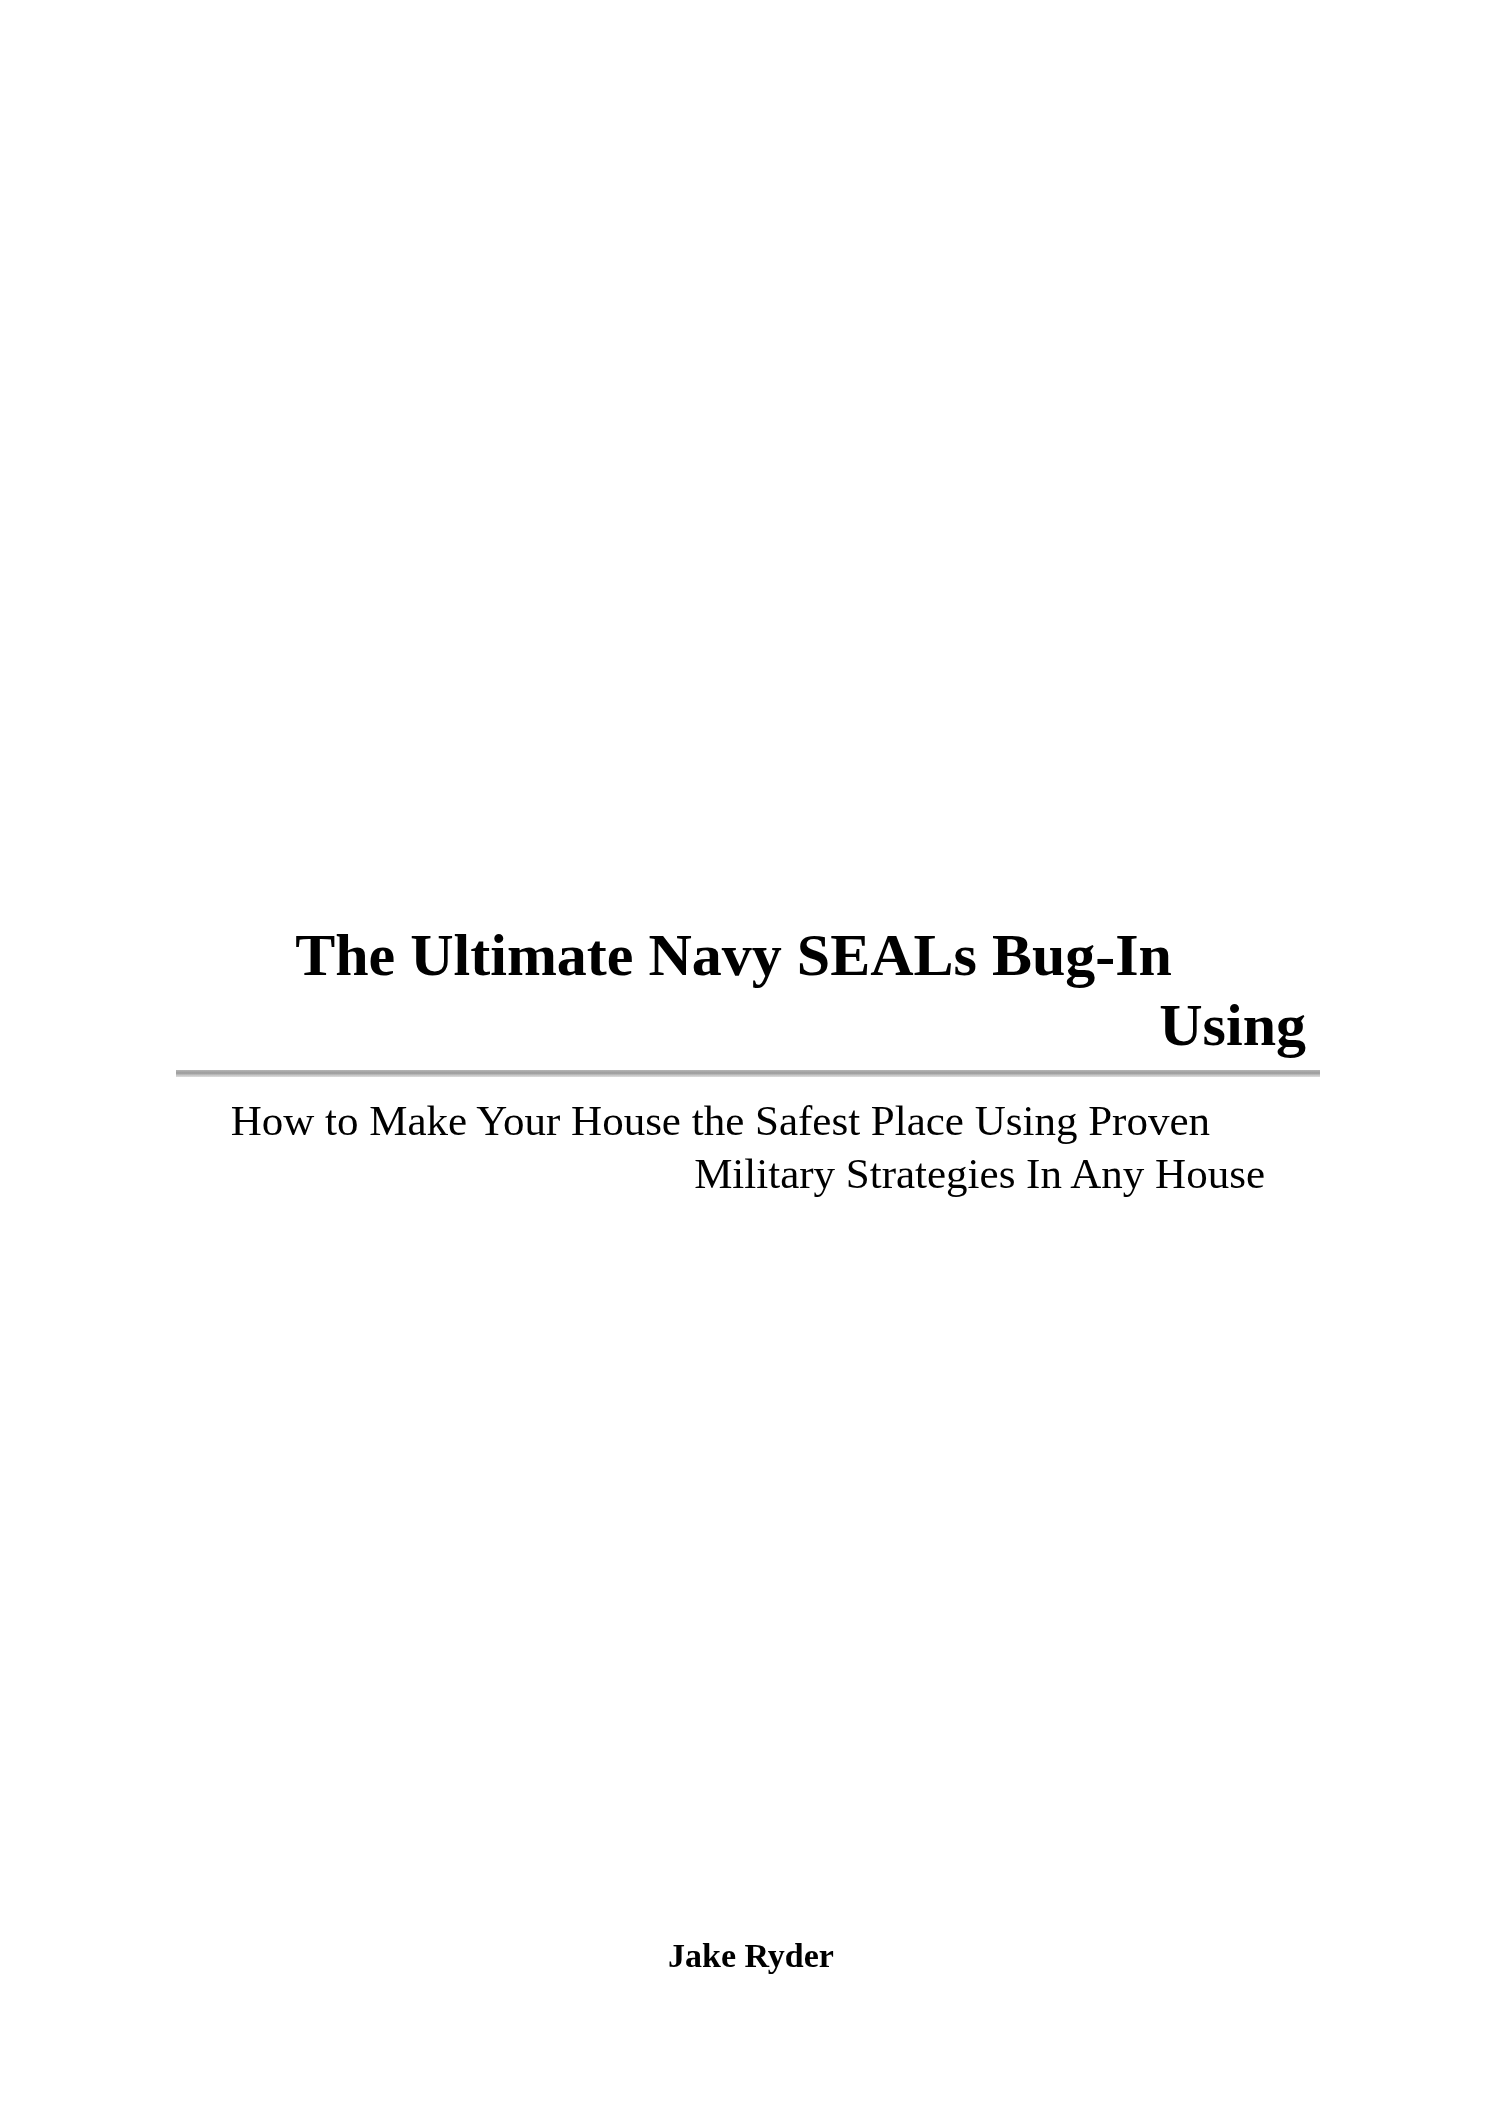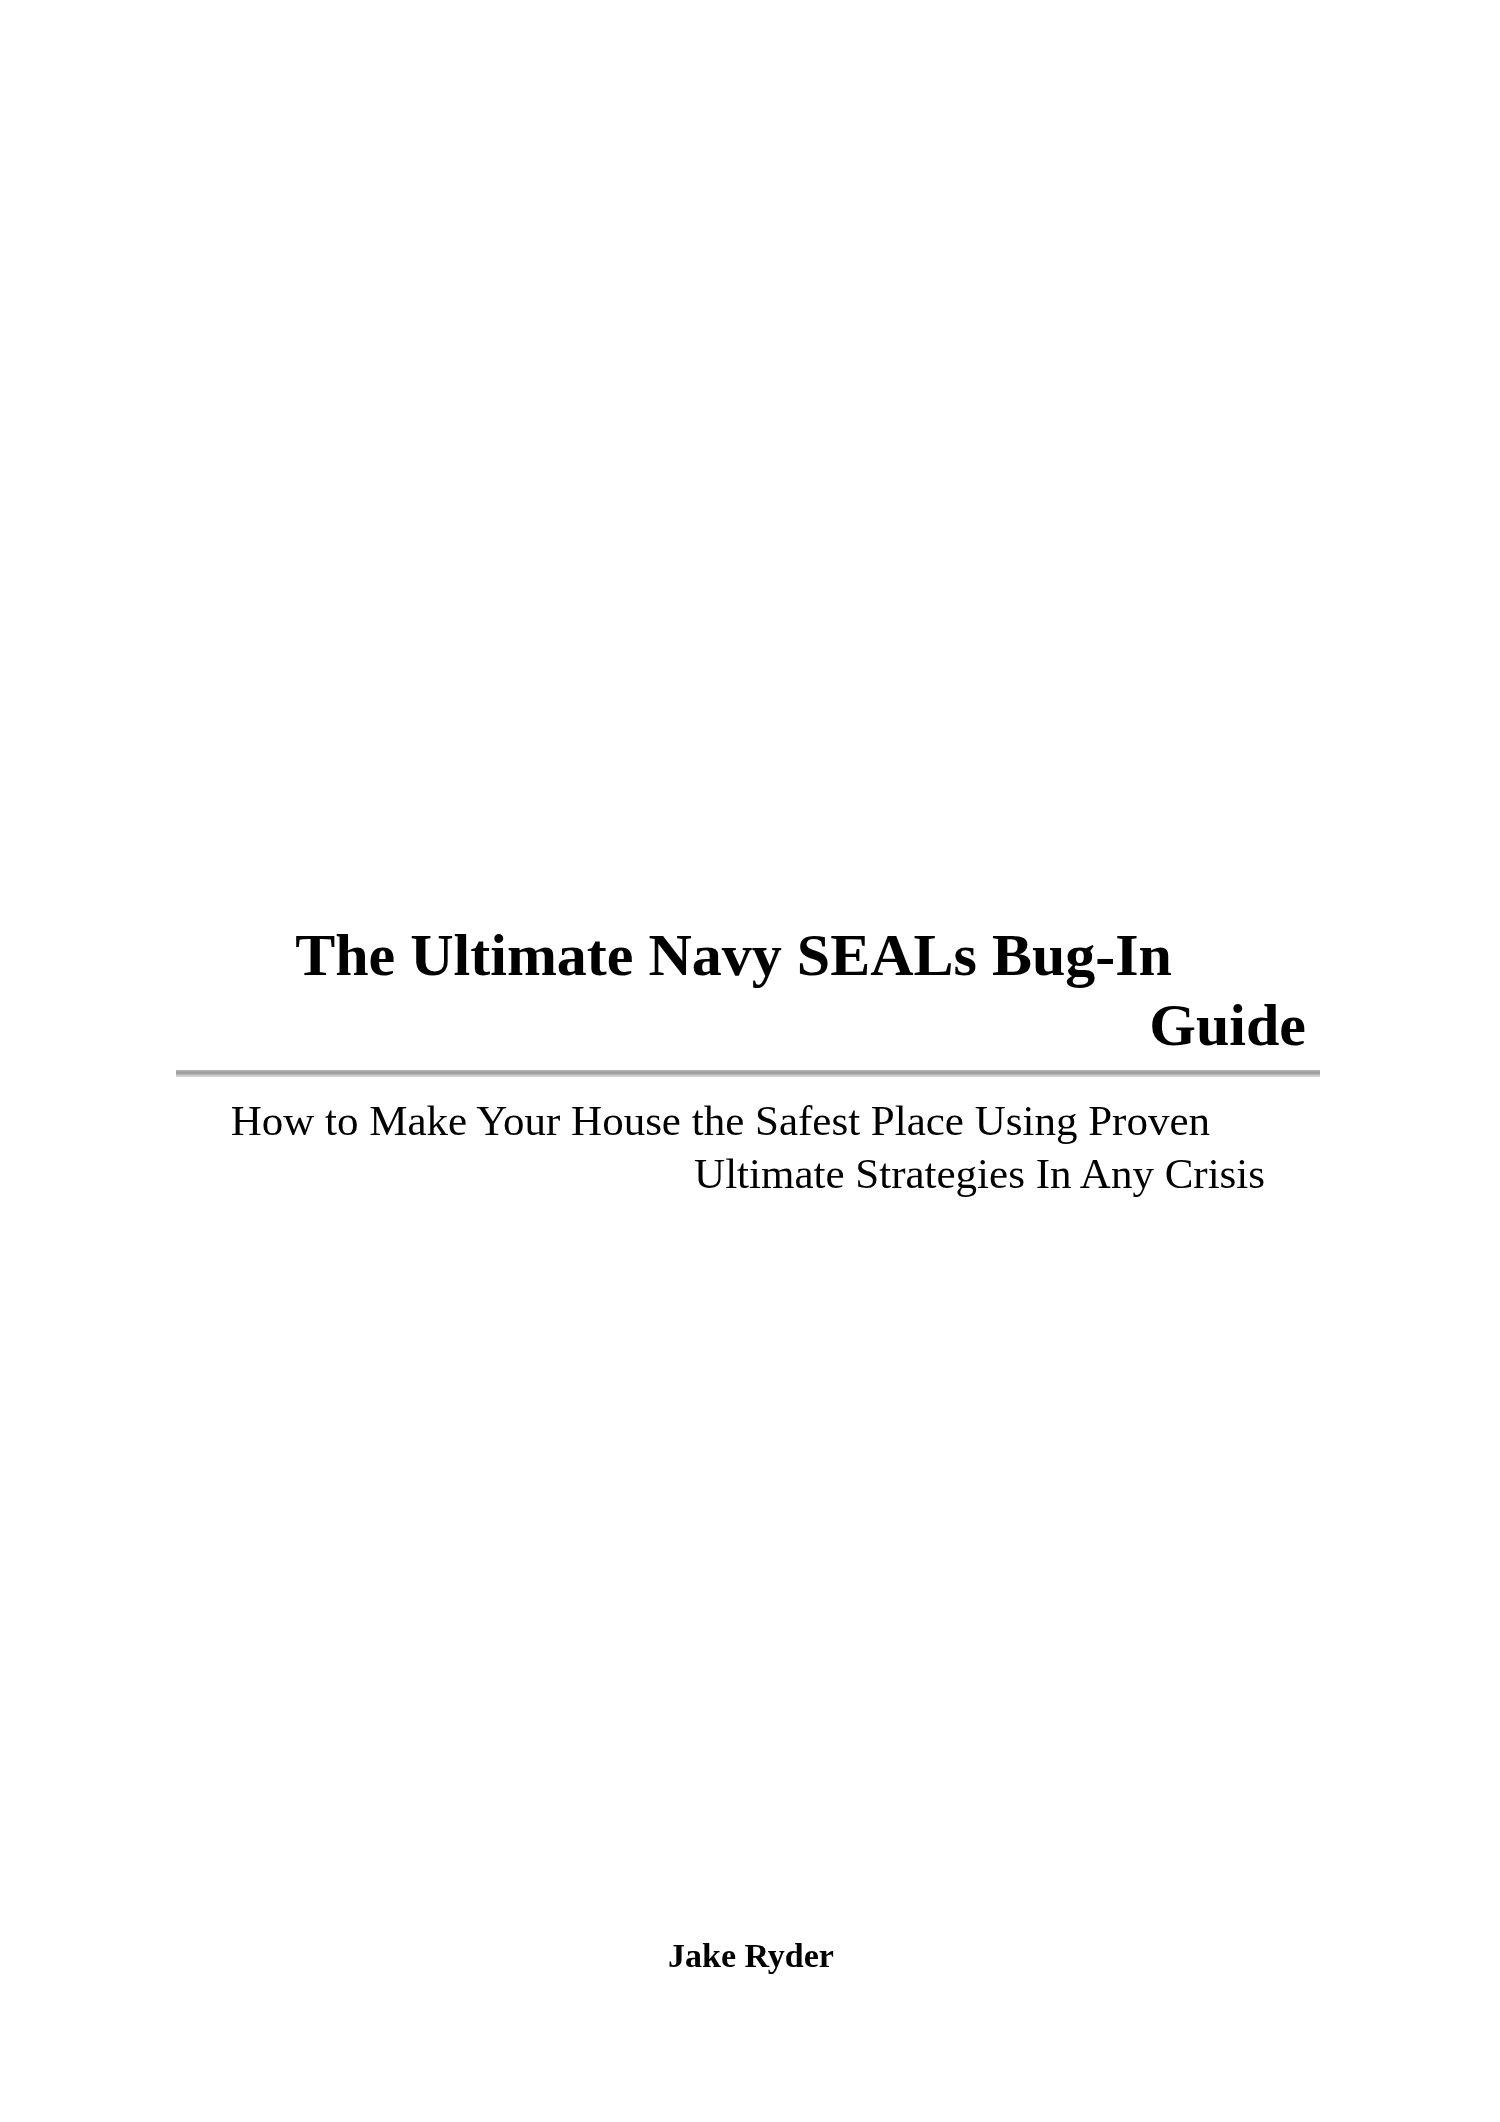--- a/index.html
+++ b/index.html
@@ -76,25 +76,25 @@
     color: var(--text, #000000);
   }
 </style>
 </head>
 <body>
 
 <div class="page">
 
   <h1 class="title">
     <span class="title-line title-line-1">The Ultimate Navy SEALs Bug-In</span>
-    <span class="title-line title-line-2">Guide</span>
+    <span class="title-line title-line-2">Using</span>
   </h1>
 
   <div class="divider"></div>
 
   <h2 class="subtitle">
     <span class="subtitle-line subtitle-line-1">How to Make Your House the Safest Place Using Proven</span>
-    <span class="subtitle-line subtitle-line-2">Ultimate Strategies In Any Crisis</span>
+    <span class="subtitle-line subtitle-line-2">Military Strategies In Any House</span>
   </h2>
 
   <p class="author">Jake Ryder</p>
 
 </div>
 
 </body></html>

